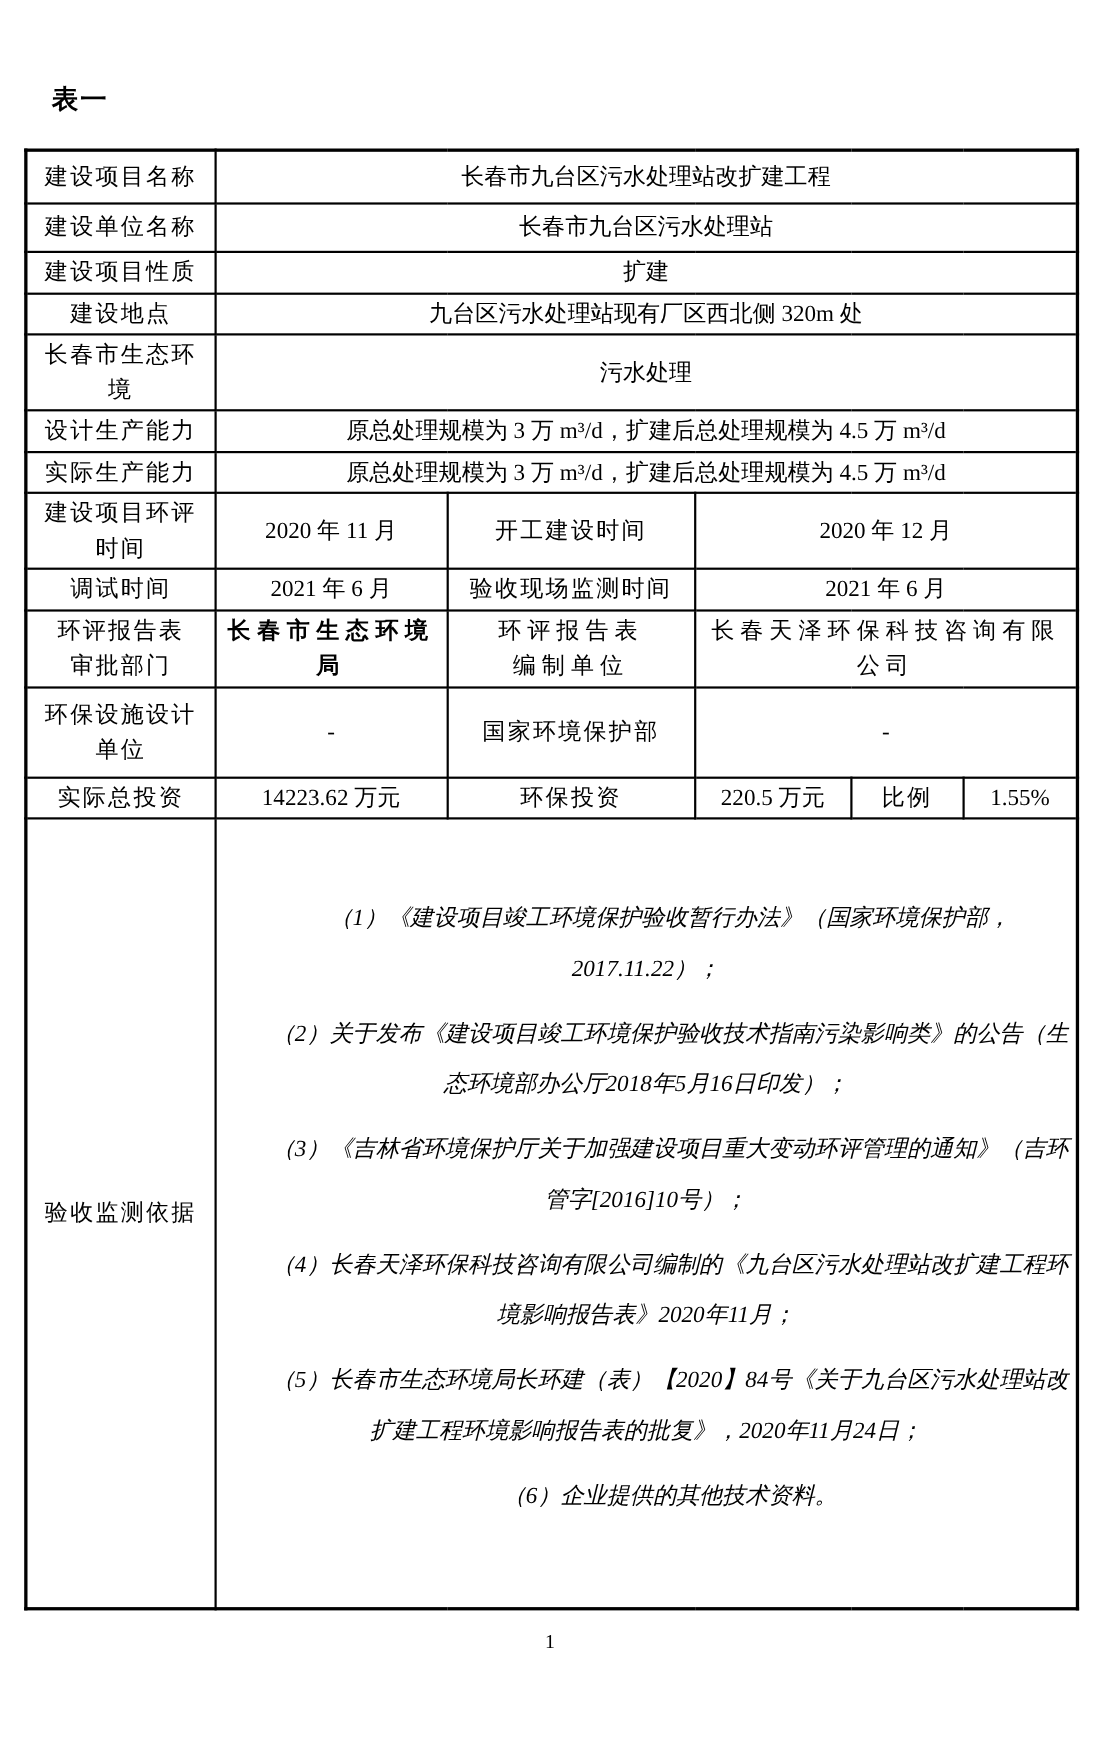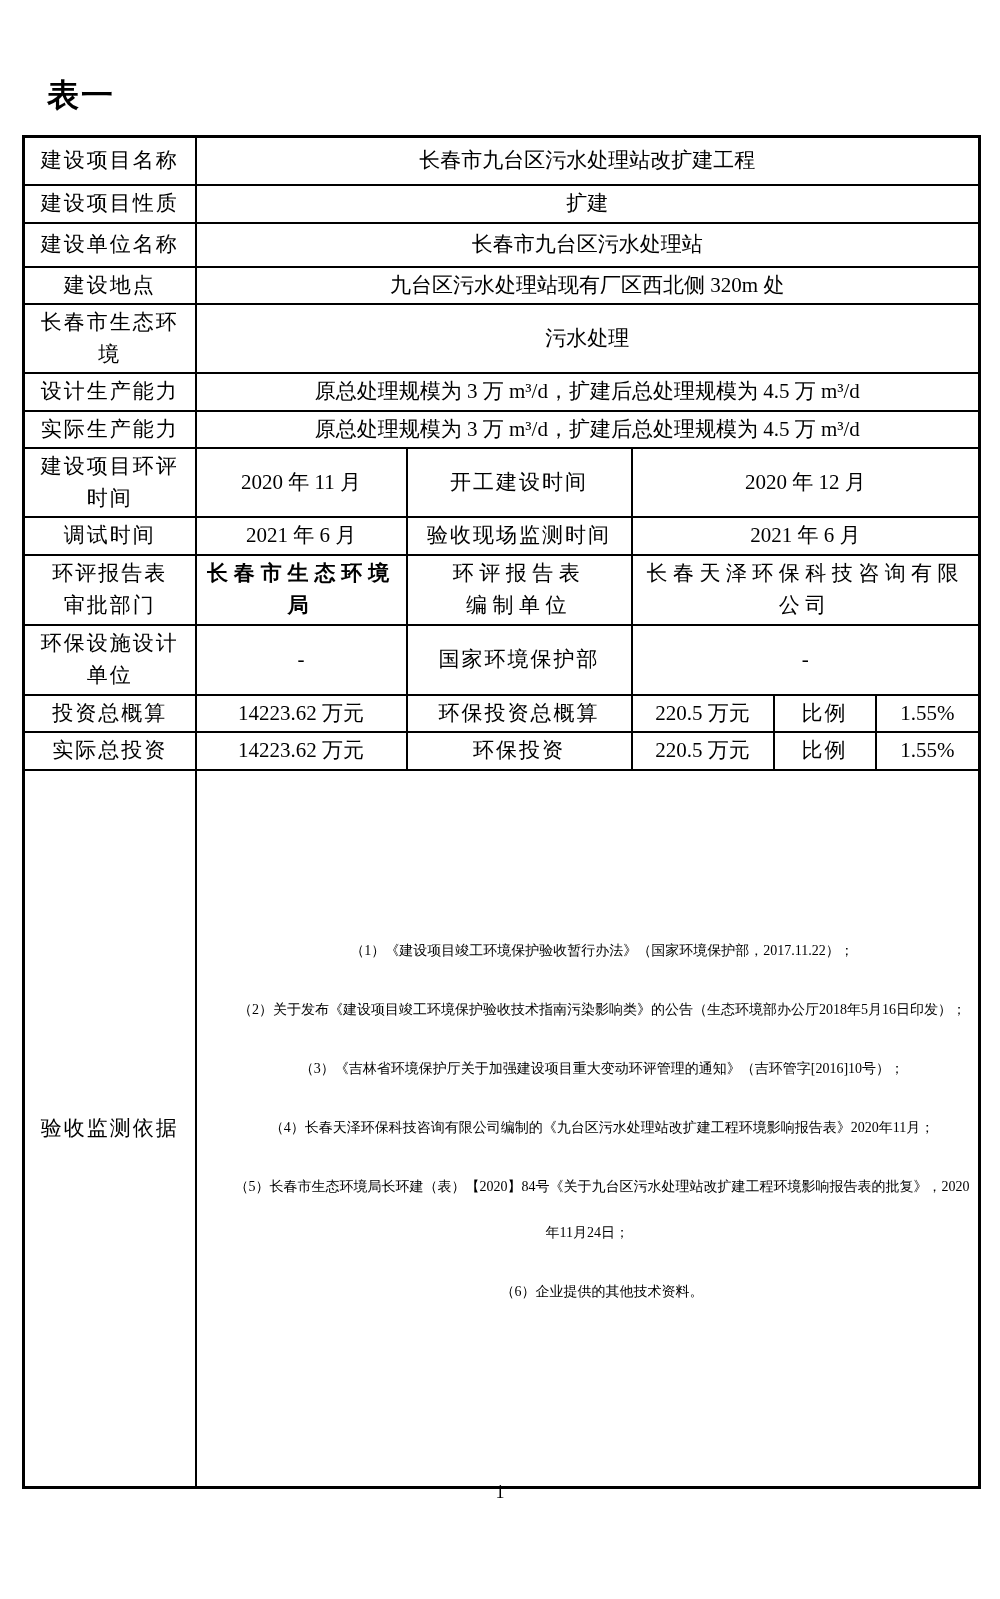--- a/index.html
+++ b/index.html
@@ -13,21 +13,21 @@
     position: relative;
     font-family: "Liberation Serif", "DejaVu Serif", serif;
     color: #000;
   }
   .doc-title {
     position: absolute;
     left: 47px;
     top: 74px;
     font-family: "Liberation Sans", "DejaVu Sans", sans-serif;
     font-weight: bold;
-    font-size: 32px;
+    font-size: 24px;
     letter-spacing: 2px;
   }
   table.main {
     position: absolute;
     left: 22px;
     top: 135px;
     width: 956px;
     border-collapse: collapse;
     table-layout: fixed;
     border: 3px solid #000;
@@ -58,21 +58,22 @@
   }
   td.basis-cell {
     vertical-align: top;
     text-align: justify;
     padding: 36px 16px 0 10px;
   }
   td.basis-cell p {
     margin: 0 0 13px 0;
     line-height: 46px;
     text-indent: 2.1em;
-    font-size: 14px;
+    font-size: 21px;
+    font-style: italic;
   }
   .page-number {
     position: absolute;
     top: 1482px;
     left: 0;
     width: 100%;
     text-align: center;
     font-size: 18px;
   }
 </style>
@@ -88,27 +89,27 @@
     <col style="width:225px">
     <col style="width:142px">
     <col style="width:102px">
     <col style="width:104px">
   </colgroup>
   <tbody>
     <tr style="height:48px">
       <td class="lbl">建设项目名称</td>
       <td colspan="5">长春市九台区污水处理站改扩建工程</td>
     </tr>
+    <tr style="height:44px">
+      <td class="lbl">建设单位名称</td>
+      <td colspan="5">长春市九台区污水处理站</td>
+    </tr>
     <tr style="height:38px">
       <td class="lbl">建设项目性质</td>
       <td colspan="5">扩建</td>
-    </tr>
-    <tr style="height:44px">
-      <td class="lbl">建设单位名称</td>
-      <td colspan="5">长春市九台区污水处理站</td>
     </tr>
     <tr style="height:24px">
       <td class="lbl">建设地点</td>
       <td colspan="5">九台区污水处理站现有厂区西北侧 320m 处</td>
     </tr>
     <tr style="height:37px">
       <td class="lbl">长春市生态环境</td>
       <td colspan="5">污水处理</td>
     </tr>
     <tr style="height:35px">
@@ -135,34 +136,26 @@
     <tr style="height:70px">
       <td class="lbl pre">环评报告表
 审批部门</td>
       <td class="pre val-left">长春市生态环境
 局</td>
       <td class="lbl pre spread">环评报告表
 编制单位</td>
       <td colspan="3" class="pre spread">长春天泽环保科技咨询有限
 公司</td>
     </tr>
-    <tr style="height:70px">
+    <tr style="height:82px">
       <td class="lbl pre">环保设施设计
 单位</td>
       <td>-</td>
       <td class="lbl">国家环境保护部</td>
       <td colspan="3">-</td>
-    </tr>
-    <tr style="height:36px">
-      <td class="lbl">投资总概算</td>
-      <td>14223.62 万元</td>
-      <td class="lbl">环保投资总概算</td>
-      <td>220.5 万元</td>
-      <td class="lbl">比例</td>
-      <td>1.55%</td>
     </tr>
     <tr style="height:36px">
       <td class="lbl">实际总投资</td>
       <td>14223.62 万元</td>
       <td class="lbl">环保投资</td>
       <td>220.5 万元</td>
       <td class="lbl">比例</td>
       <td>1.55%</td>
     </tr>
     <tr style="height:718px">

